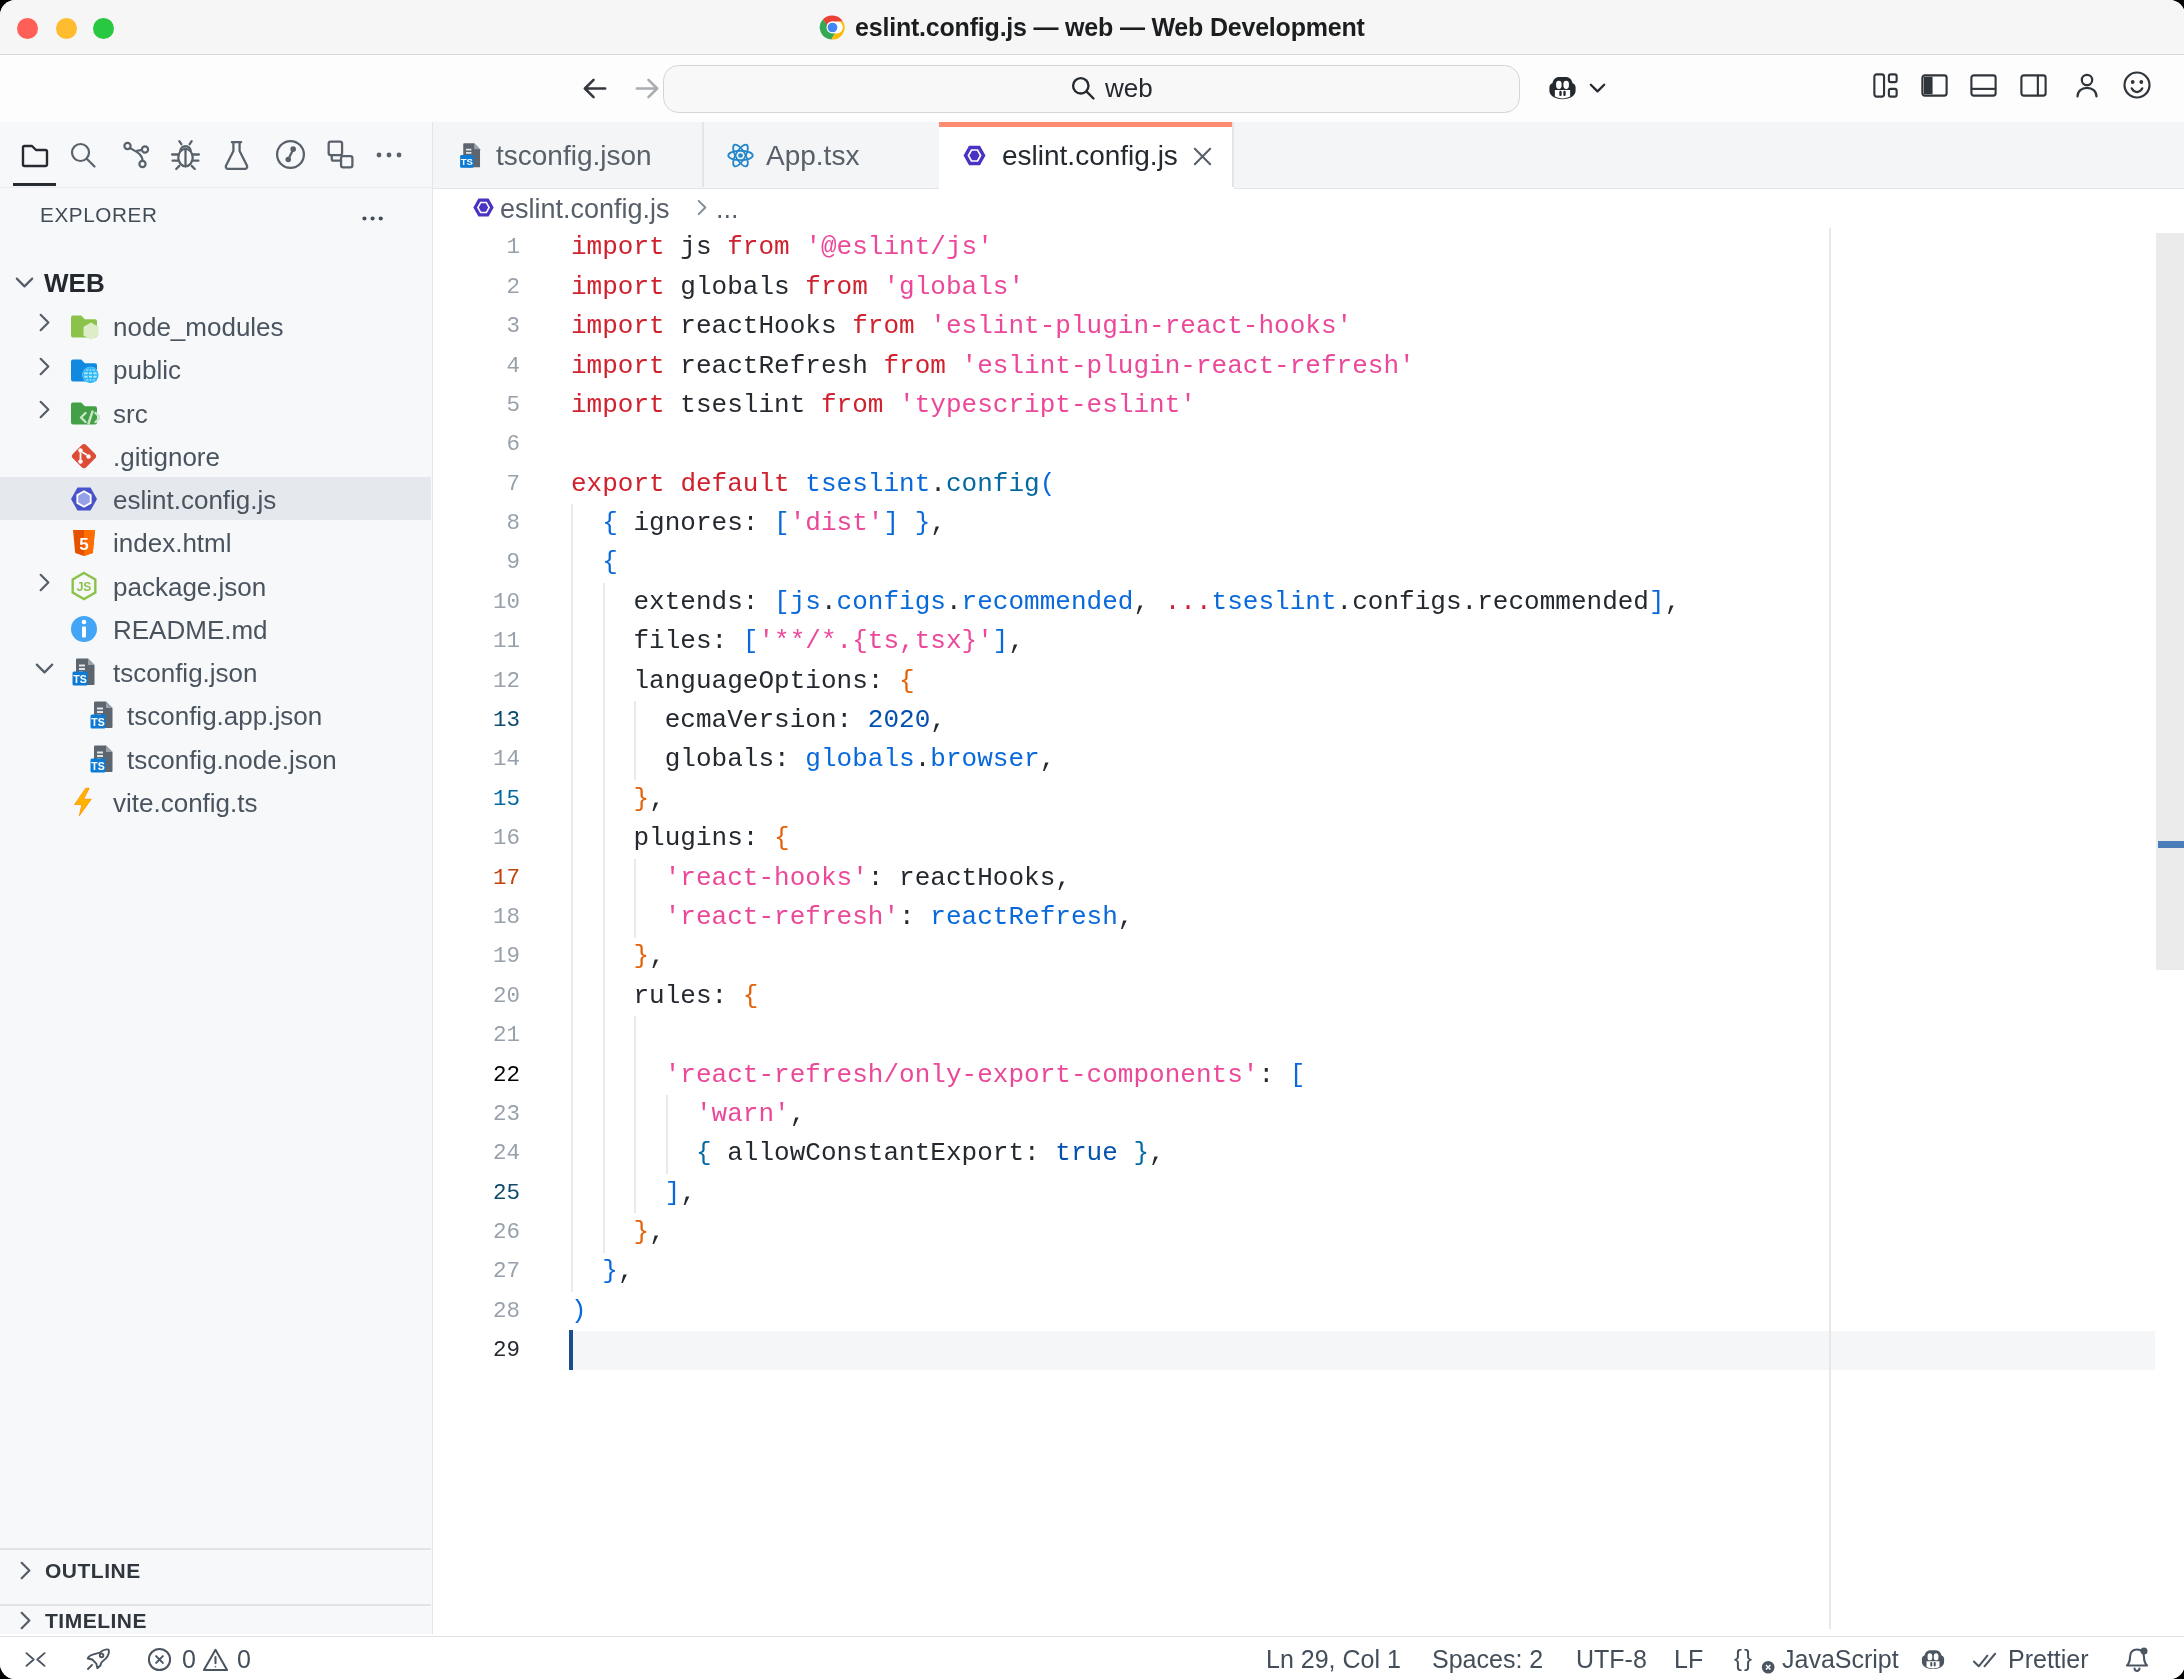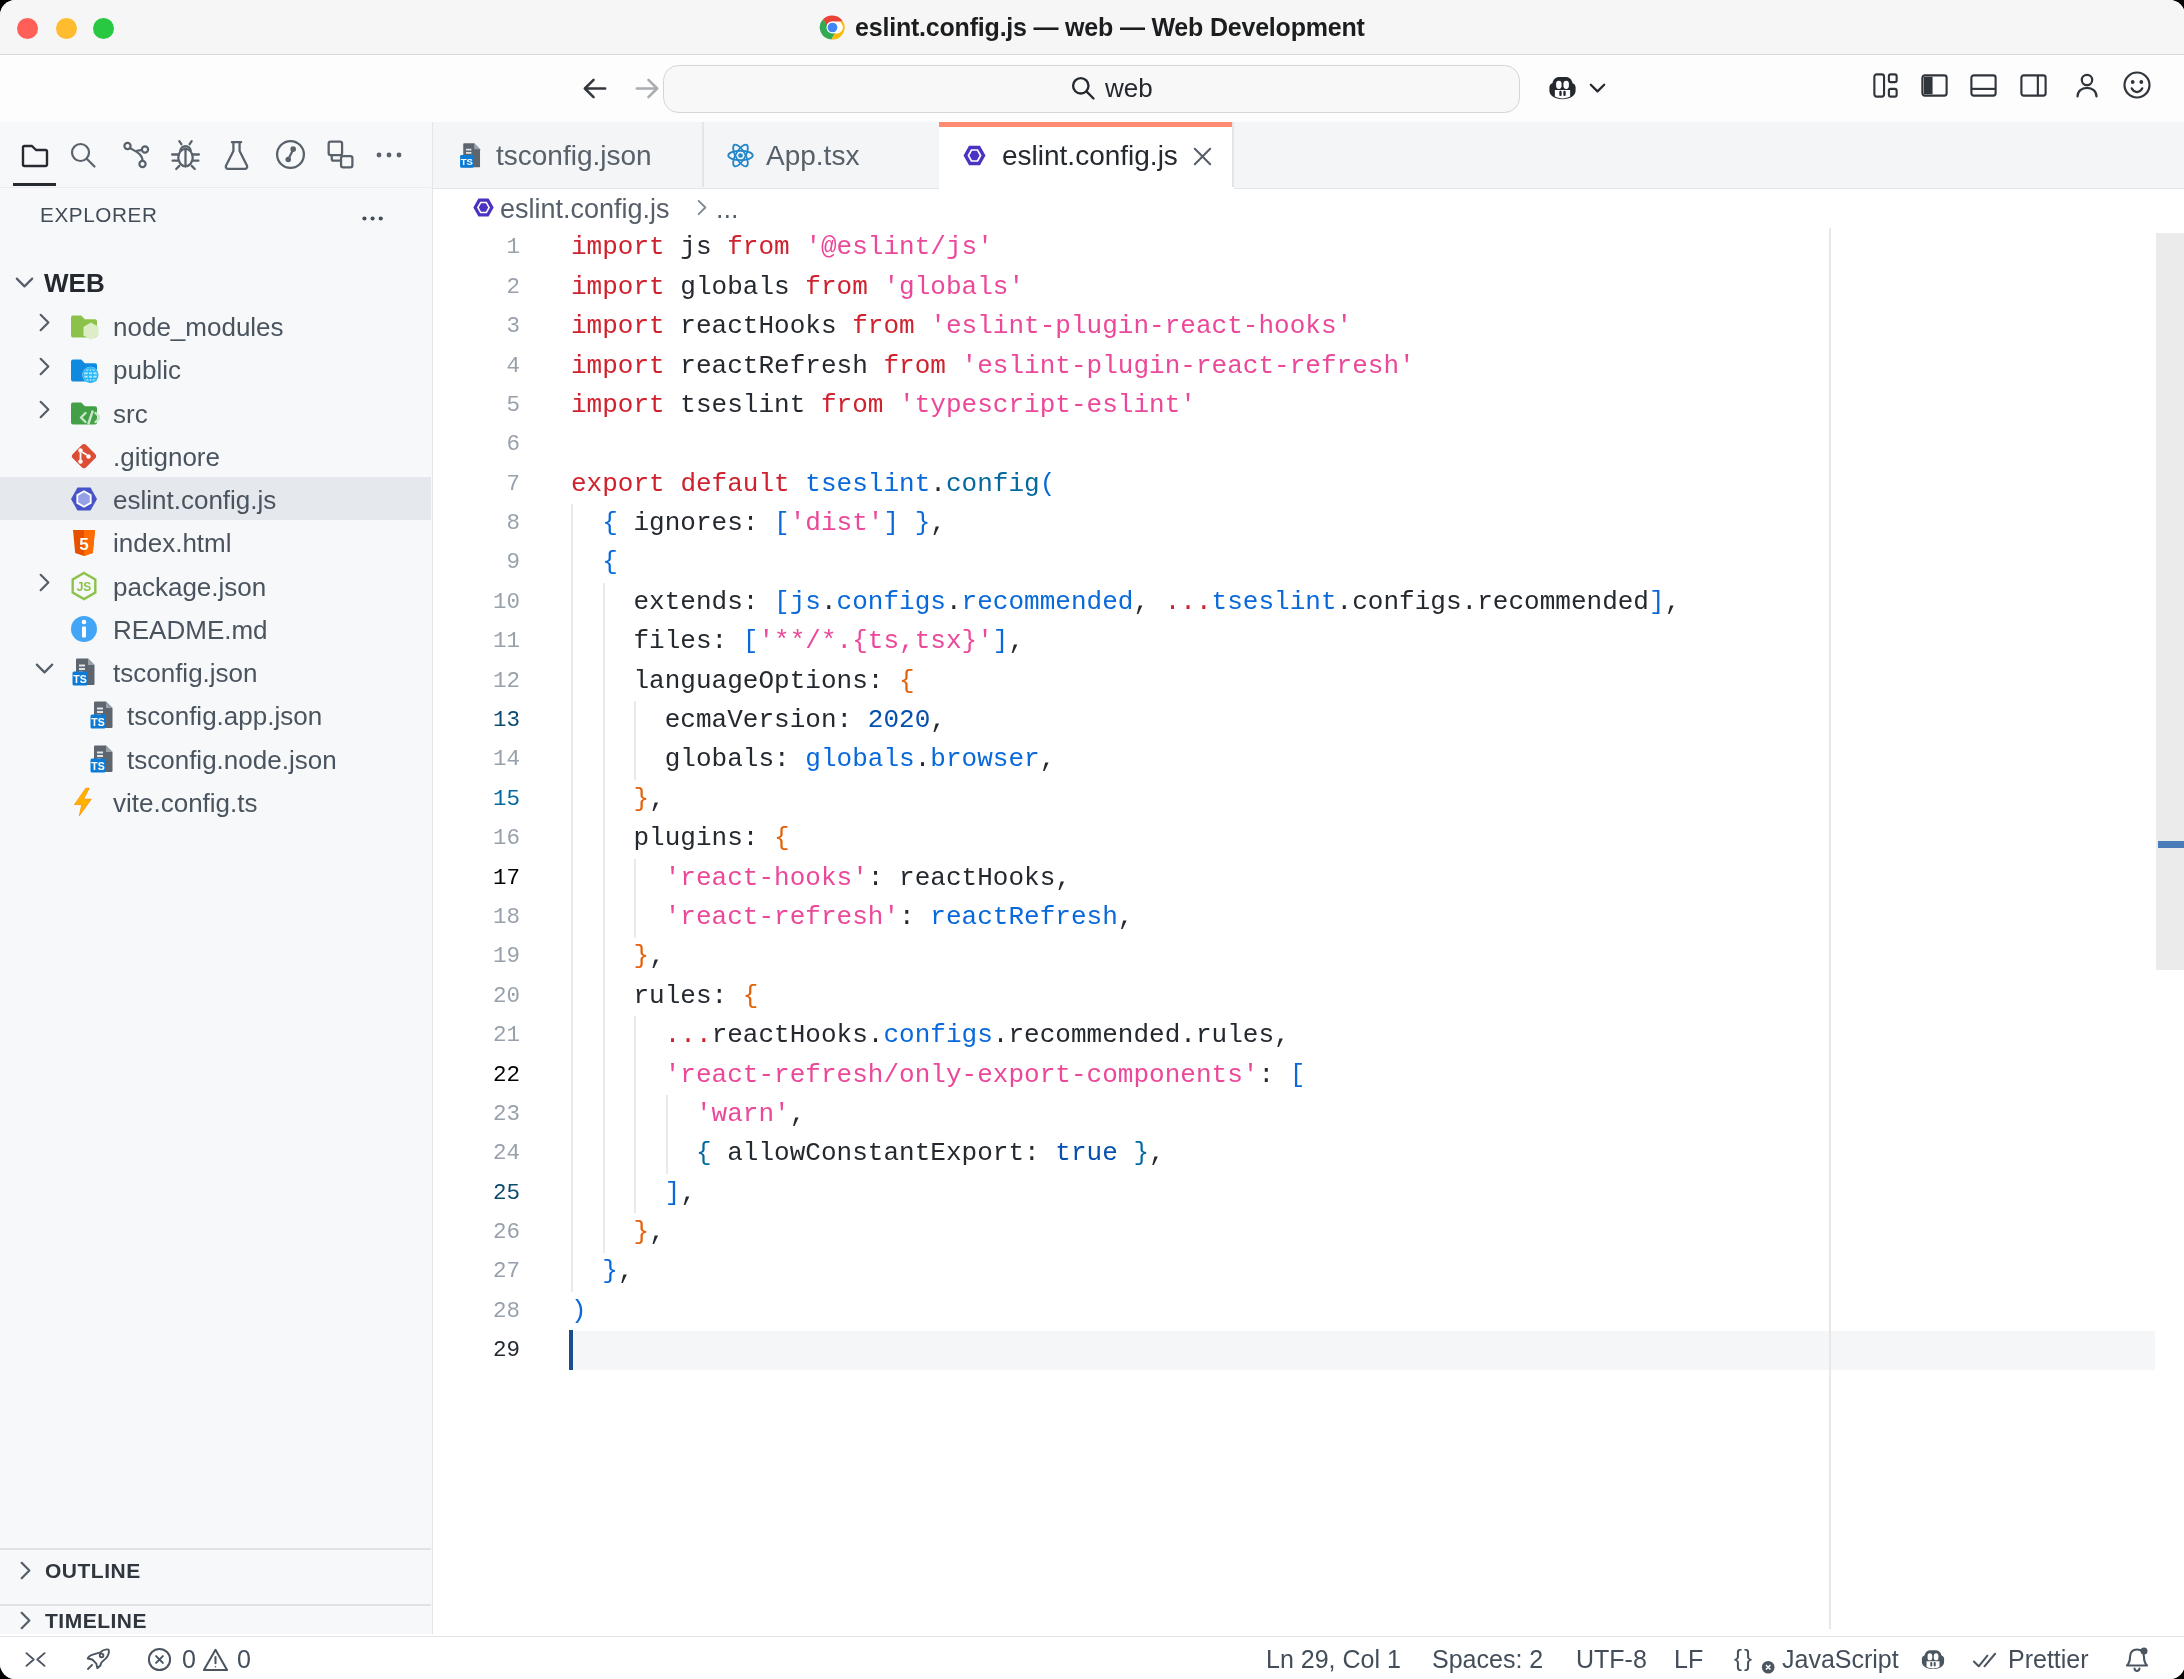--- a/index.html
+++ b/index.html
@@ -313,21 +313,21 @@
 <div class="ln" style="top:276px;color:#98a1ab">7</div>
 <div class="ln" style="top:315px;color:#98a1ab">8</div>
 <div class="ln" style="top:354px;color:#98a1ab">9</div>
 <div class="ln" style="top:394px;color:#98a1ab">10</div>
 <div class="ln" style="top:433px;color:#98a1ab">11</div>
 <div class="ln" style="top:473px;color:#98a1ab">12</div>
 <div class="ln" style="top:512px;color:#0c4a6e">13</div>
 <div class="ln" style="top:551px;color:#98a1ab">14</div>
 <div class="ln" style="top:591px;color:#0369a1">15</div>
 <div class="ln" style="top:630px;color:#98a1ab">16</div>
-<div class="ln" style="top:670px;color:#000000">17</div>
+<div class="ln" style="top:670px;color:#c2410c">17</div>
 <div class="ln" style="top:709px;color:#98a1ab">18</div>
 <div class="ln" style="top:748px;color:#98a1ab">19</div>
 <div class="ln" style="top:788px;color:#98a1ab">20</div>
 <div class="ln" style="top:827px;color:#98a1ab">21</div>
 <div class="ln" style="top:867px;color:#000000">22</div>
 <div class="ln" style="top:906px;color:#98a1ab">23</div>
 <div class="ln" style="top:945px;color:#98a1ab">24</div>
 <div class="ln" style="top:985px;color:#0c4a6e">25</div>
 <div class="ln" style="top:1024px;color:#98a1ab">26</div>
 <div class="ln" style="top:1063px;color:#98a1ab">27</div>
@@ -345,21 +345,20 @@
 <div class="cl" style="top:433px">    files: <span class="b">[</span><span class="s">'**/*.{ts,tsx}'</span><span class="b">]</span>,</div>
 <div class="cl" style="top:473px">    languageOptions: <span class="o">{</span></div>
 <div class="cl" style="top:512px">      ecmaVersion: <span class="c">2020</span>,</div>
 <div class="cl" style="top:551px">      globals: <span class="b">globals</span>.<span class="b">browser</span>,</div>
 <div class="cl" style="top:591px">    <span class="o">}</span>,</div>
 <div class="cl" style="top:630px">    plugins: <span class="o">{</span></div>
 <div class="cl" style="top:670px">      <span class="s">'react-hooks'</span>: reactHooks,</div>
 <div class="cl" style="top:709px">      <span class="s">'react-refresh'</span>: <span class="b">reactRefresh</span>,</div>
 <div class="cl" style="top:748px">    <span class="o">}</span>,</div>
 <div class="cl" style="top:788px">    rules: <span class="o">{</span></div>
-<div class="cl" style="top:827px">      <span class="k">...</span>reactHooks.<span class="b">configs</span>.recommended.rules,</div>
 <div class="cl" style="top:867px">      <span class="s">'react-refresh/only-export-components'</span>: <span class="b">[</span></div>
 <div class="cl" style="top:906px">        <span class="s">'warn'</span>,</div>
 <div class="cl" style="top:945px">        <span class="p">{</span> allowConstantExport: <span class="c">true</span> <span class="p">}</span>,</div>
 <div class="cl" style="top:985px">      <span class="b">]</span>,</div>
 <div class="cl" style="top:1024px">    <span class="o">}</span>,</div>
 <div class="cl" style="top:1063px">  <span class="b">}</span>,</div>
 <div class="cl" style="top:1103px"><span class="b">)</span></div>
 </div>
 <div id="statusbar">
 <svg class="abs" style="left:21px;top:7.7px" width="29" height="29" viewBox="0 0 32 32">

